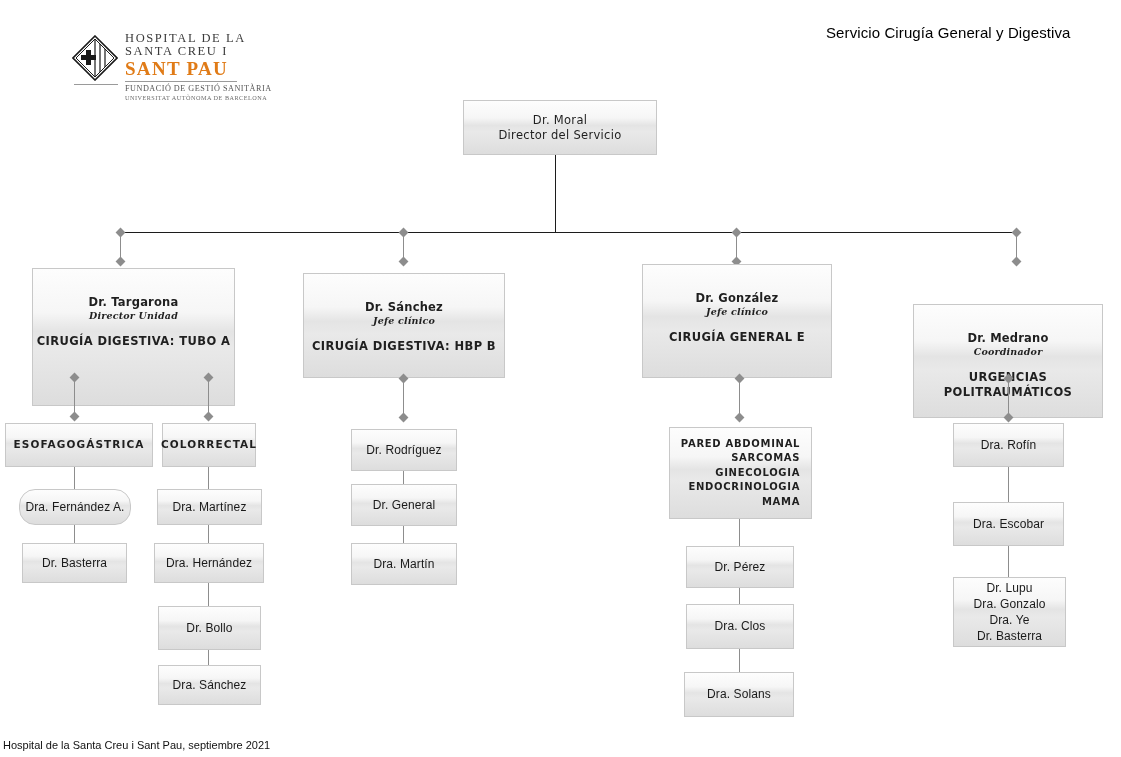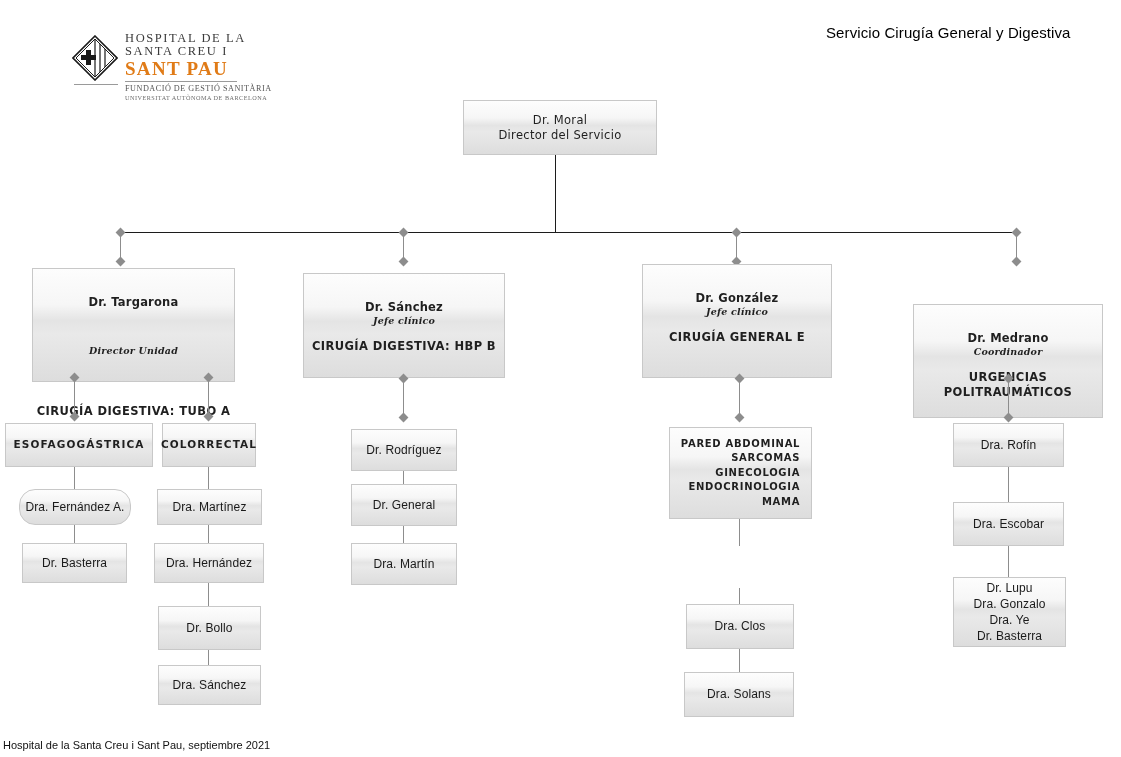--- a/index.html
+++ b/index.html
@@ -257,21 +257,21 @@
   <div class="diamond" style="left:400px; top:258px;"></div>
 
   <div class="diamond" style="left:733px; top:229px;"></div>
   <div class="vline" style="left:736px; top:233px; height:28px;"></div>
   <div class="diamond" style="left:733px; top:258px;"></div>
 
   <div class="diamond" style="left:1013px; top:229px;"></div>
   <div class="vline" style="left:1016px; top:233px; height:28px;"></div>
   <div class="diamond" style="left:1013px; top:258px;"></div>
 
-  <div class="node level1" style="left:32px; top:268px; width:203px; height:114px;gap:35px;">
+  <div class="node level1" style="left:32px; top:268px; width:203px; height:138px;">
     <span class="person">Dr. Targarona</span>
     <span class="role">Director Unidad</span>
     <span class="unit">CIRUGÍA DIGESTIVA: TUBO A</span>
   </div>
 
   <div class="diamond" style="left:71px; top:374px;"></div>
   <div class="vline" style="left:74px; top:378px; height:38px;"></div>
   <div class="diamond" style="left:71px; top:413px;"></div>
 
   <div class="diamond" style="left:205px; top:374px;"></div>
@@ -344,20 +344,23 @@
   <div class="diamond" style="left:736px; top:414px;"></div>
 
   <div class="node section multi" style="left:669px; top:427px; width:143px; height:92px;">
     <span class="prewrap" style="white-space:pre-line;">PARED ABDOMINAL
 SARCOMAS
 GINECOLOGIA
 ENDOCRINOLOGIA
 MAMA</span>
   </div>
   <div class="vline" style="left:739px; top:519px; height:27px;"></div>
+  <div class="node leaf" style="left:686px; top:546px; width:108px; height:42px;">
+    <span>Dr. Pérez</span>
+  </div>
   <div class="vline" style="left:739px; top:588px; height:16px;"></div>
   <div class="node leaf" style="left:686px; top:604px; width:108px; height:45px;">
     <span>Dra. Clos</span>
   </div>
   <div class="vline" style="left:739px; top:649px; height:23px;"></div>
   <div class="node leaf" style="left:684px; top:672px; width:110px; height:45px;">
     <span>Dra. Solans</span>
   </div>
 
   <div class="node level1" style="left:913px; top:264px; width:190px; height:114px;margin-top:40px;">

